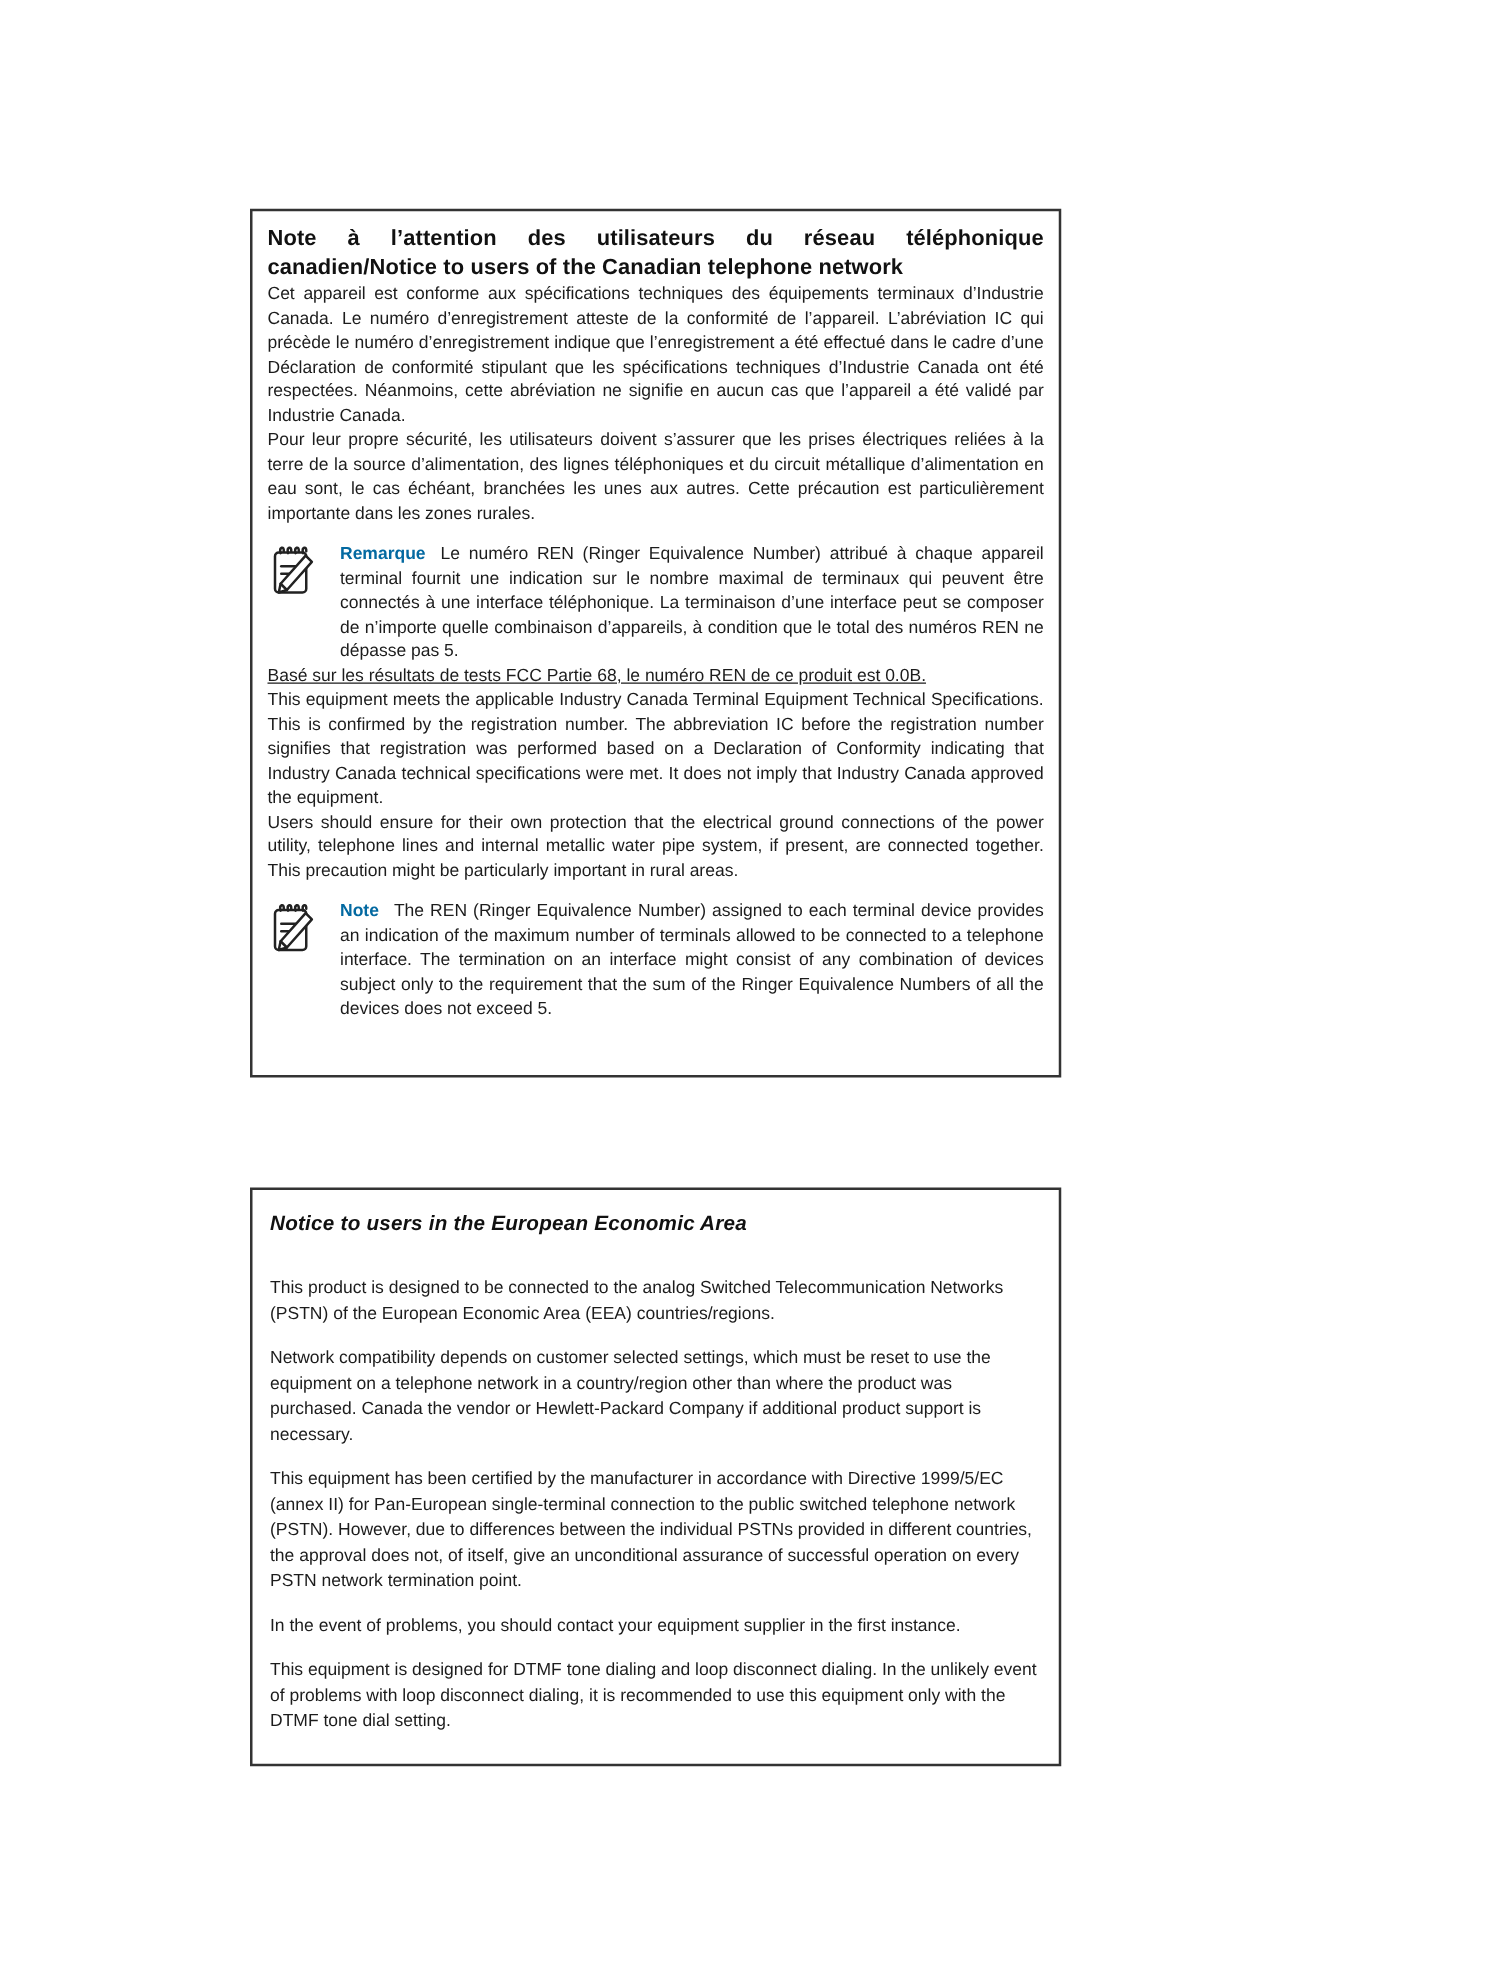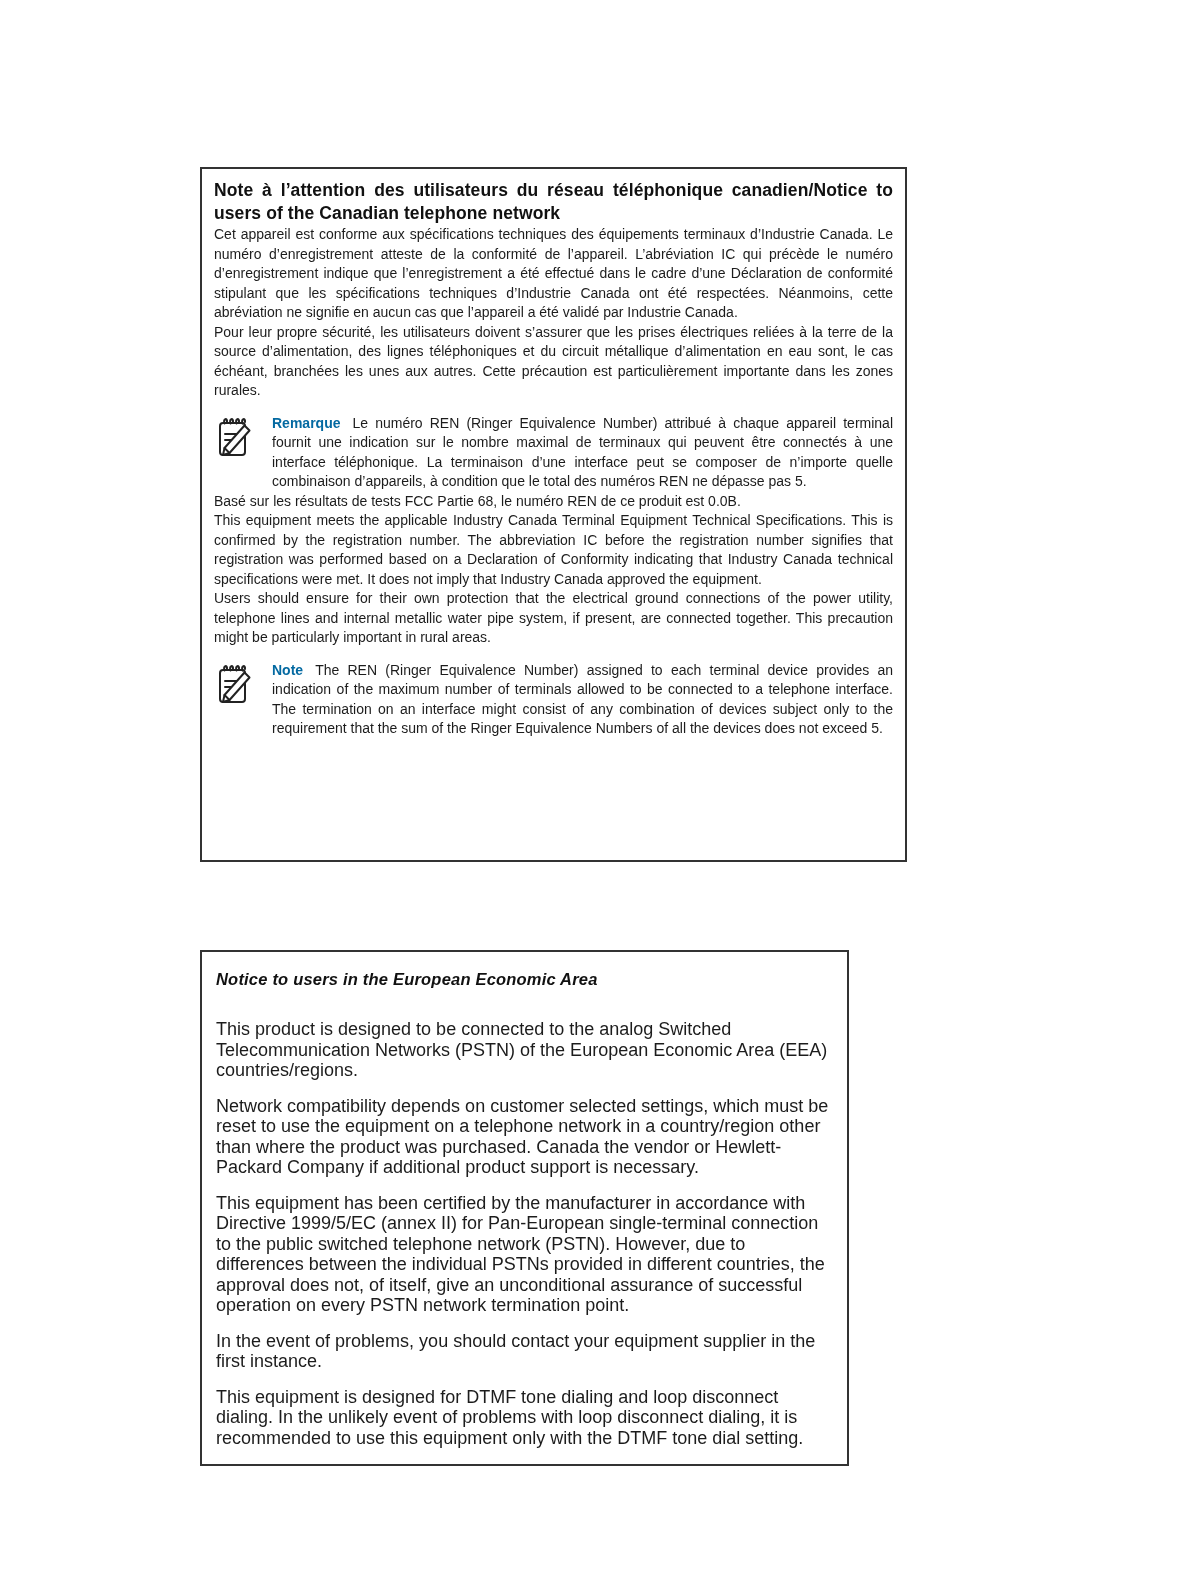--- a/index.html
+++ b/index.html
@@ -17,21 +17,21 @@
     overflow: hidden;
   }
   .notice-box {
     position: absolute;
     background: #ffffff;
     border: 2px solid #333333;
   }
   #canadian-box {
     left: 200px;
     top: 167px;
-    width: 707px;
+    width: 649px;
     min-height: 695px;
     padding: 10px 12px 16px 12px;
   }
   #eea-box {
     left: 200px;
     top: 950px;
     width: 649px;
     min-height: 463px;
     padding: 16px 14px 16px 14px;
   }
@@ -44,20 +44,21 @@
     letter-spacing: 0.1px;
     color: #111111;
   }
   .body-par {
     font-size: 14px;
     line-height: 19.5px;
     text-align: justify;
   }
   .single-line {
     text-align: left;
+    text-decoration: underline;
   }
   .note-row {
     display: flex;
     align-items: flex-start;
     margin-top: 13px;
   }
   .note-icon-cell {
     width: 58px;
     flex: none;
     padding-top: 1px;
@@ -74,21 +75,21 @@
     margin-right: 12px;
     color: #0369a1;
   }
   #eea-box .box-title {
     font-size: 16.5px;
     text-align: left;
     letter-spacing: 0.2px;
     font-style: italic;
   }
   .eea-par {
-    font-size: 18px;
+    font-size: 14px;
     line-height: 20.5px;
     text-align: left;
     margin-top: 15px;
   }
   .eea-par.first {
     margin-top: 28px;
   }
 </style>
 </head>
 <body>

